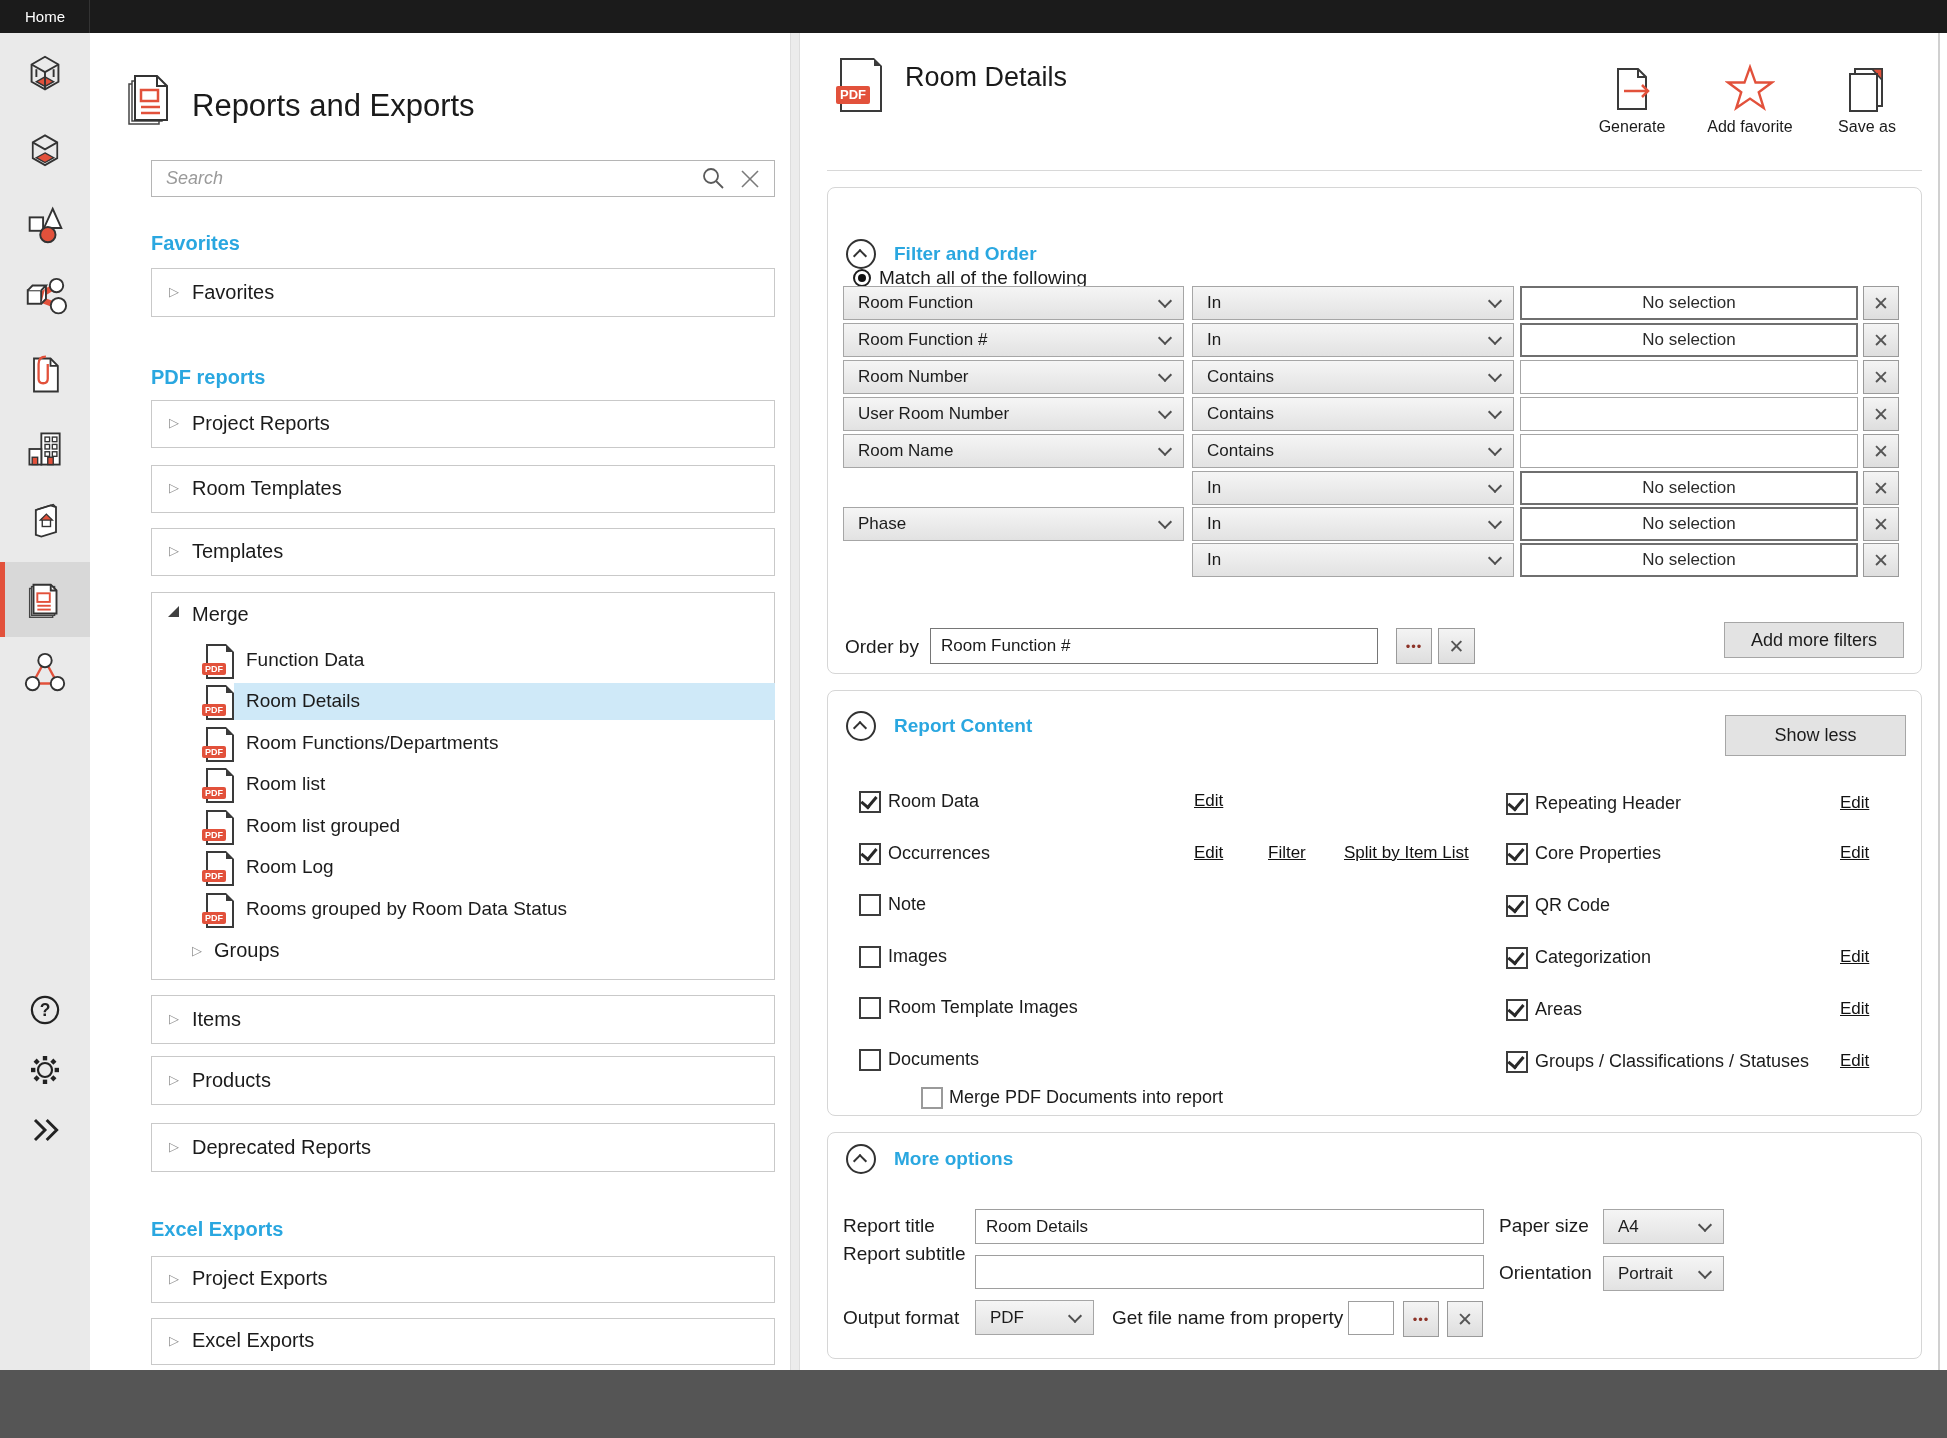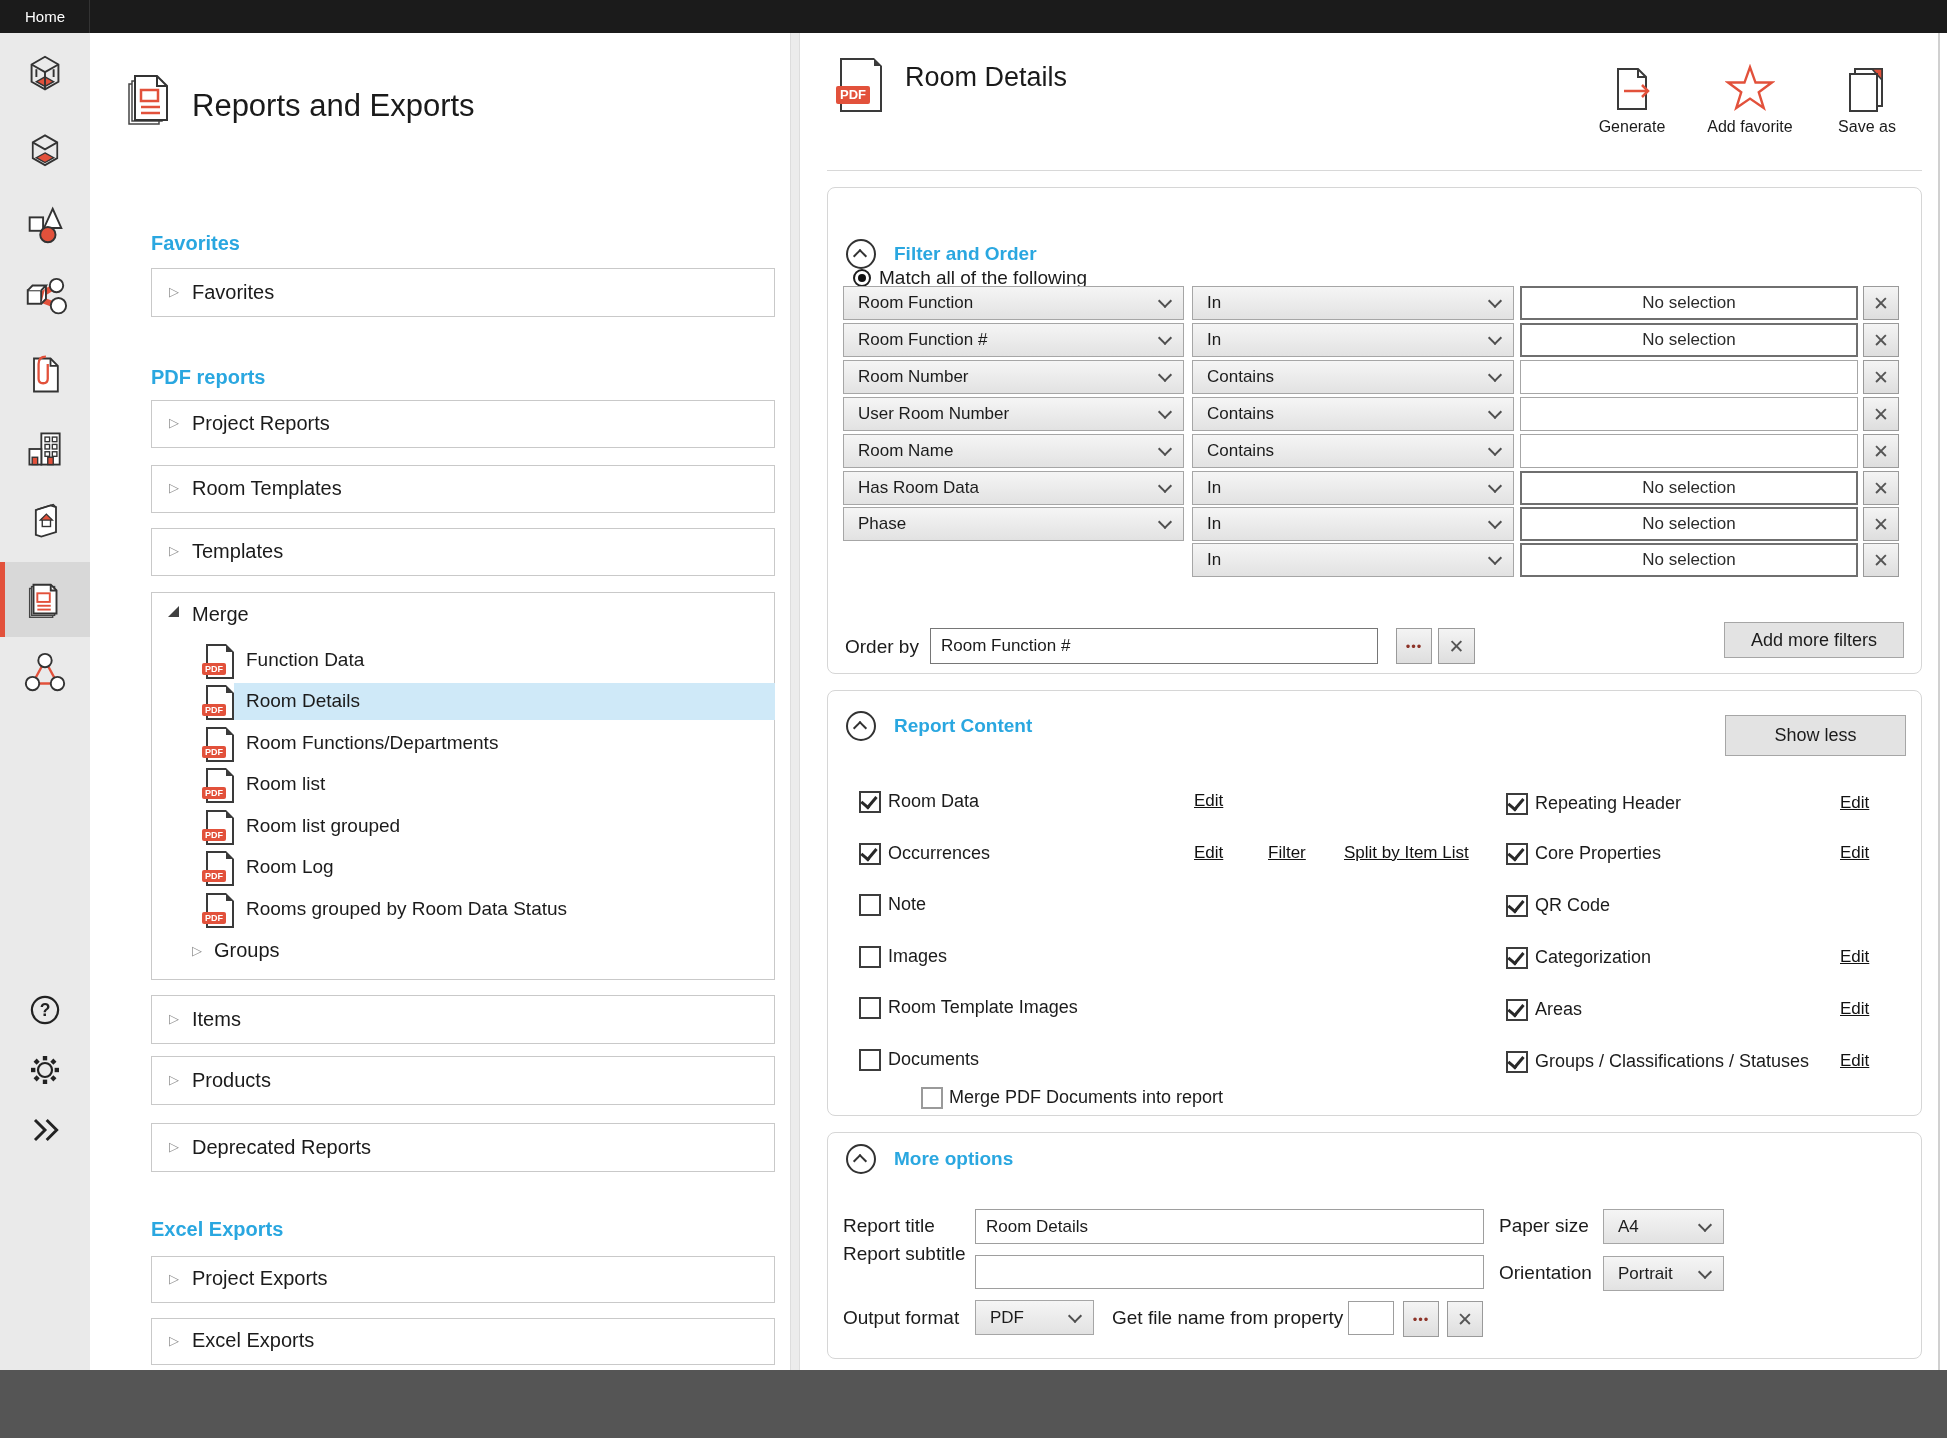--- a/index.html
+++ b/index.html
@@ -203,20 +203,31 @@
       <rect x="5" y="9" width="30" height="40" fill="#fff" stroke="#444" stroke-width="1.5"></rect>
       <path d="M8 4 L30 4 L40 14 L40 48 L8 48 Z" fill="#fff" stroke="#333" stroke-width="2"></path>
       <path d="M30 4 L30 14 L40 14" fill="none" stroke="#333" stroke-width="2"></path>
       <rect x="14" y="18" width="17" height="11" fill="none" stroke="#e2513b" stroke-width="2.5"></rect>
       <line x1="14" y1="35" x2="33" y2="35" stroke="#e2513b" stroke-width="2.5"></line>
       <line x1="14" y1="41" x2="33" y2="41" stroke="#e2513b" stroke-width="2.5"></line>
     </svg>
   </div>
   <div class="abs" style="left:192px;top:88px;font-size:31px;color:#1a1a1a">Reports and Exports</div>
 
+  <div class="abs" style="left:151px;top:160px;width:624px;height:37px">
+    <input id="search-input" type="text" placeholder="Search" style="">
+    <svg class="abs" style="right:48px;top:6px" width="26" height="26" viewBox="0 0 26 26">
+      <circle cx="10" cy="10" r="7" fill="none" stroke="#5a5a5a" stroke-width="1.8"></circle>
+      <line x1="15" y1="15" x2="22" y2="22" stroke="#5a5a5a" stroke-width="1.8"></line>
+    </svg>
+    <svg class="abs" style="right:14px;top:8px" width="22" height="22" viewBox="0 0 22 22">
+      <line x1="3" y1="3" x2="19" y2="19" stroke="#7a7a7a" stroke-width="1.6"></line>
+      <line x1="19" y1="3" x2="3" y2="19" stroke="#7a7a7a" stroke-width="1.6"></line>
+    </svg>
+  </div>
 
   <div class="abs blue-h" style="left:151px;top:232px">Favorites</div>
 
   <div class="abs mbox" style="left:151px;top:268px;width:624px;height:49px">
     <span class="abs tri" style="left:17px;top:15px">▷</span>
     <span class="abs mlabel" style="left:40px;top:12px">Favorites</span>
   </div>
 
   <div class="abs blue-h" style="left:151px;top:366px">PDF reports</div>
 
@@ -412,24 +423,20 @@
         </div>
       <div class="ddl" style="left:349px;top:148px;width:322px;height:34px">
         <span>Contains</span>
           <i class="chev"></i>
         </div>
       <div class="valbox empty" style="left:677px;top:148px;width:338px;height:34px">
         <span></span>
         </div>
       <div class="xbtn" style="left:1020px;top:148px;width:36px;height:34px">✕</div>
 
-      <div class="ddl" style="left:0;top:185px;width:341px;height:34px">
-        <span>Has Room Data</span>
-          <i class="chev"></i>
-        </div>
       <div class="ddl" style="left:349px;top:185px;width:322px;height:34px">
         <span>In</span>
           <i class="chev"></i>
         </div>
       <div class="valbox" style="left:677px;top:185px;width:338px;height:34px">
         <span>No selection</span>
         </div>
       <div class="xbtn" style="left:1020px;top:185px;width:36px;height:34px">✕</div>
 
       <div class="ddl" style="left:0;top:221px;width:341px;height:34px">

